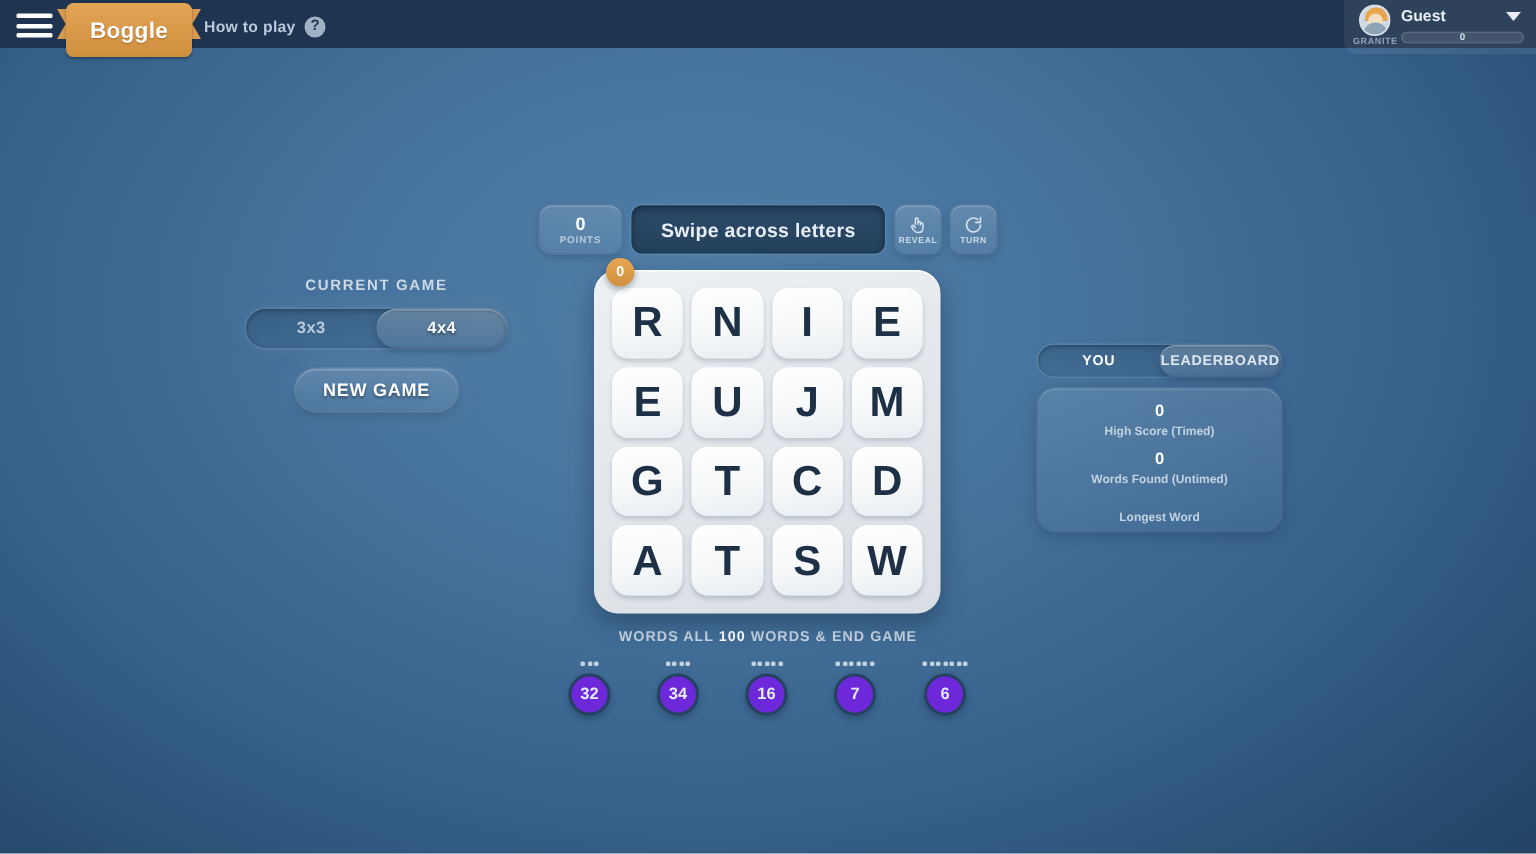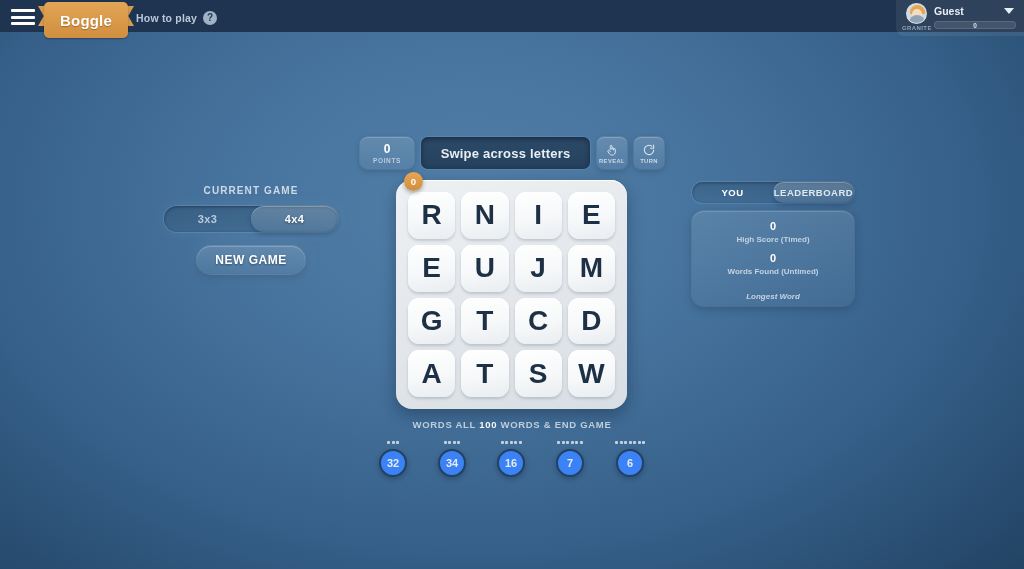--- a/index.html
+++ b/index.html
@@ -420,21 +420,21 @@
   .dots { display: flex; gap: 1.5px; height: 6px; align-items: center; margin-bottom: 4px; }
   .dots i {
     display: block;
     width: 3px; height: 3px;
     background: #c3d2e1;
     border-radius: 1px;
   }
   .circle {
     width: 28px; height: 28px;
     border-radius: 50%;
-    background: #3b82f6;
+    background: #6d28d9;
     border: 2px solid #24425f;
     display: flex;
     align-items: center;
     justify-content: center;
     font-size: 11px;
     font-weight: bold;
     color: #e3ebf3;
     box-shadow: 0 2px 5px rgba(8,22,38,.28);
   }
 
@@ -447,20 +447,21 @@
   .tabs {
     position: relative;
     height: 21px;
     border-radius: 999px;
     background: linear-gradient(180deg, rgba(12,30,48,.18), rgba(12,30,48,.08));
     box-shadow:
       inset 0 1px 3px rgba(8,24,40,.40),
       0 0 0 1px rgba(255,255,255,.10);
     display: flex;
     align-items: center;
+    margin-top: 48px;
   }
   .tab {
     flex: 1;
     height: 21px;
     border-radius: 999px;
     display: flex;
     align-items: center;
     justify-content: center;
     font-size: 9.5px;
     font-weight: bold;
@@ -485,21 +486,21 @@
       0 3px 10px rgba(10,28,46,.25);
     display: flex;
     flex-direction: column;
     align-items: center;
     justify-content: center;
     gap: 2px;
     padding-top: 4px;
   }
   .stat-val { font-size: 11px; font-weight: bold; color: #ffffff; line-height: 1.2; }
   .stat-lbl { font-size: 8px; font-weight: bold; color: #c3d2e1; margin-bottom: 6px; }
-  .stat-lbl.last { margin-bottom: 0; margin-top: 8px; font-style: italic; }
+  .stat-lbl.last { margin-bottom: 0; margin-top: 8px; }
 </style>
 </head>
 <body>
 
 <div class="topbar">
 
   <div class="hamburger">
     <span></span>
     <span></span>
     <span></span>

